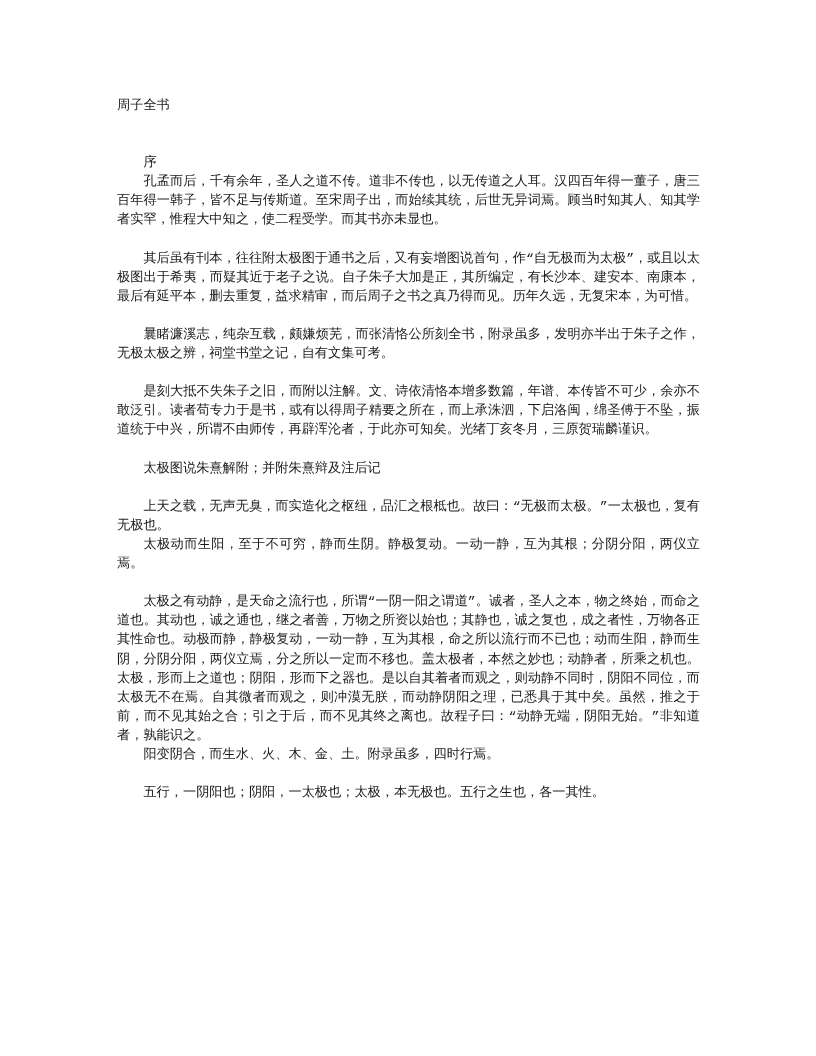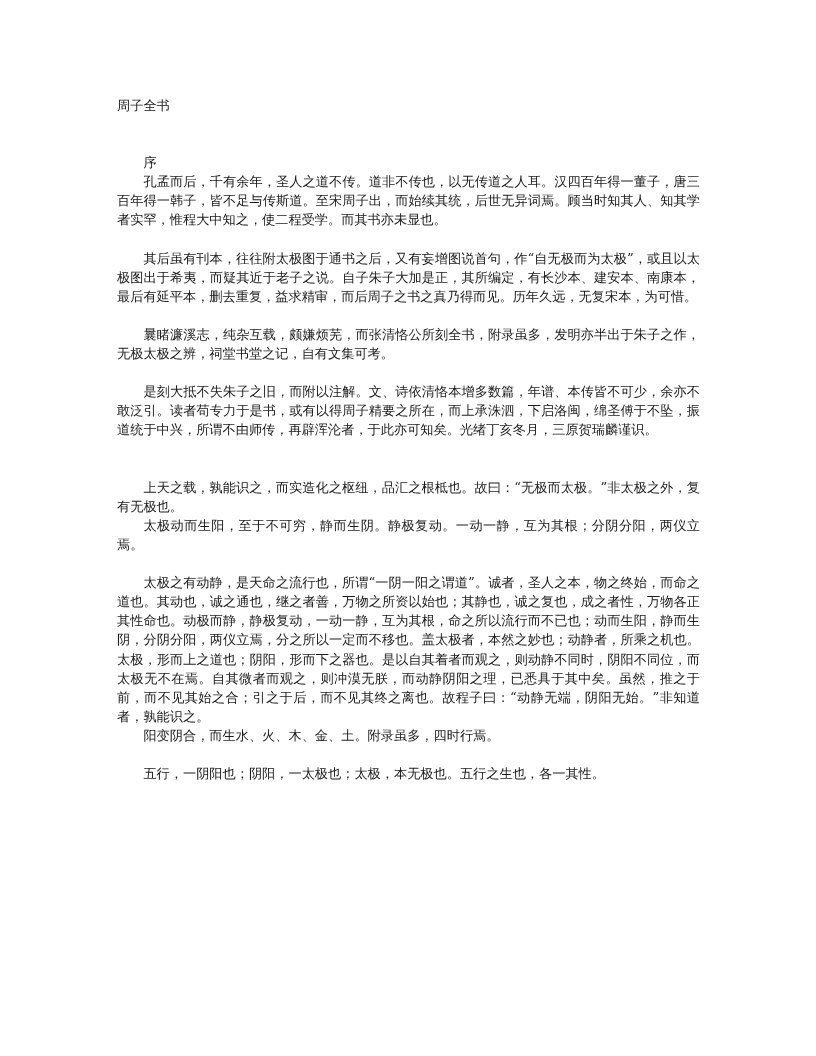--- a/index.html
+++ b/index.html
@@ -13,20 +13,21 @@
     font-family: "DejaVu Serif", "Liberation Serif", serif;
     color: #1a1a1a;
     overflow: hidden;
   }
   .page {
     position: relative;
     width: 816px;
     height: 1056px;
     box-sizing: border-box;
     padding: 96px 116px 96px 117px;
+    font-family: Liberation Mono, monospace;
   }
   .doc-title {
     font-size: 13.2px;
     line-height: 19px;
     margin: 0 0 19px 0;
     text-align: justify;
     text-justify: inter-ideograph;
   }
   .block {
     font-size: 13.2px;
@@ -58,22 +59,23 @@
   <div id="body-content">
       <p class="block para">序</p>
       <p class="block para">孔孟而后，千有余年，圣人之道不传。道非不传也，以无传道之人耳。汉四百年得一董子，唐三百年得一韩子，皆不足与传斯道。至宋周子出，而始续其统，后世无异词焉。顾当时知其人、知其学者实罕，惟程大中知之，使二程受学。而其书亦未显也。</p>
       <div class="spacer">&nbsp;</div>
       <p class="block para">其后虽有刊本，往往附太极图于通书之后，又有妄增图说首句，作“自无极而为太极”，或且以太极图出于希夷，而疑其近于老子之说。自子朱子大加是正，其所编定，有长沙本、建安本、南康本，最后有延平本，删去重复，益求精审，而后周子之书之真乃得而见。历年久远，无复宋本，为可惜。</p>
       <div class="spacer">&nbsp;</div>
       <p class="block para">曩睹濂溪志，纯杂互载，颇嫌烦芜，而张清恪公所刻全书，附录虽多，发明亦半出于朱子之作，无极太极之辨，祠堂书堂之记，自有文集可考。</p>
       <div class="spacer">&nbsp;</div>
       <p class="block para">是刻大抵不失朱子之旧，而附以注解。文、诗依清恪本增多数篇，年谱、本传皆不可少，余亦不敢泛引。读者苟专力于是书，或有以得周子精要之所在，而上承洙泗，下启洛闽，绵圣傅于不坠，振道统于中兴，所谓不由师传，再辟浑沦者，于此亦可知矣。光绪丁亥冬月，三原贺瑞麟谨识。</p>
       <div class="spacer">&nbsp;</div>
+      <p class="block para">太极图说朱熹解附；并附朱熹辩及注后记</p>
       <div class="spacer">&nbsp;</div>
-      <p class="block para">上天之载，孰能识之，而实造化之枢纽，品汇之根柢也。故曰：“无极而太极。”非太极之外，复有无极也。</p>
+      <p class="block para">上天之载，无声无臭，而实造化之枢纽，品汇之根柢也。故曰：“无极而太极。”一太极也，复有无极也。</p>
       <p class="block para">太极动而生阳，至于不可穷，静而生阴。静极复动。一动一静，互为其根；分阴分阳，两仪立焉。</p>
       <div class="spacer">&nbsp;</div>
       <p class="block para">太极之有动静，是天命之流行也，所谓“一阴一阳之谓道”。诚者，圣人之本，物之终始，而命之道也。其动也，诚之通也，继之者善，万物之所资以始也；其静也，诚之复也，成之者性，万物各正其性命也。动极而静，静极复动，一动一静，互为其根，命之所以流行而不已也；动而生阳，静而生阴，分阴分阳，两仪立焉，分之所以一定而不移也。盖太极者，本然之妙也；动静者，所乘之机也。太极，形而上之道也；阴阳，形而下之器也。是以自其着者而观之，则动静不同时，阴阳不同位，而太极无不在焉。自其微者而观之，则冲漠无朕，而动静阴阳之理，已悉具于其中矣。虽然，推之于前，而不见其始之合；引之于后，而不见其终之离也。故程子曰：“动静无端，阴阳无始。”非知道者，孰能识之。</p>
       <p class="block para">阳变阴合，而生水、火、木、金、土。附录虽多，四时行焉。</p>
       <div class="spacer">&nbsp;</div>
       <p class="block para">五行，一阴阳也；阴阳，一太极也；太极，本无极也。五行之生也，各一其性。</p>
     </div>
 
 </div>
 

